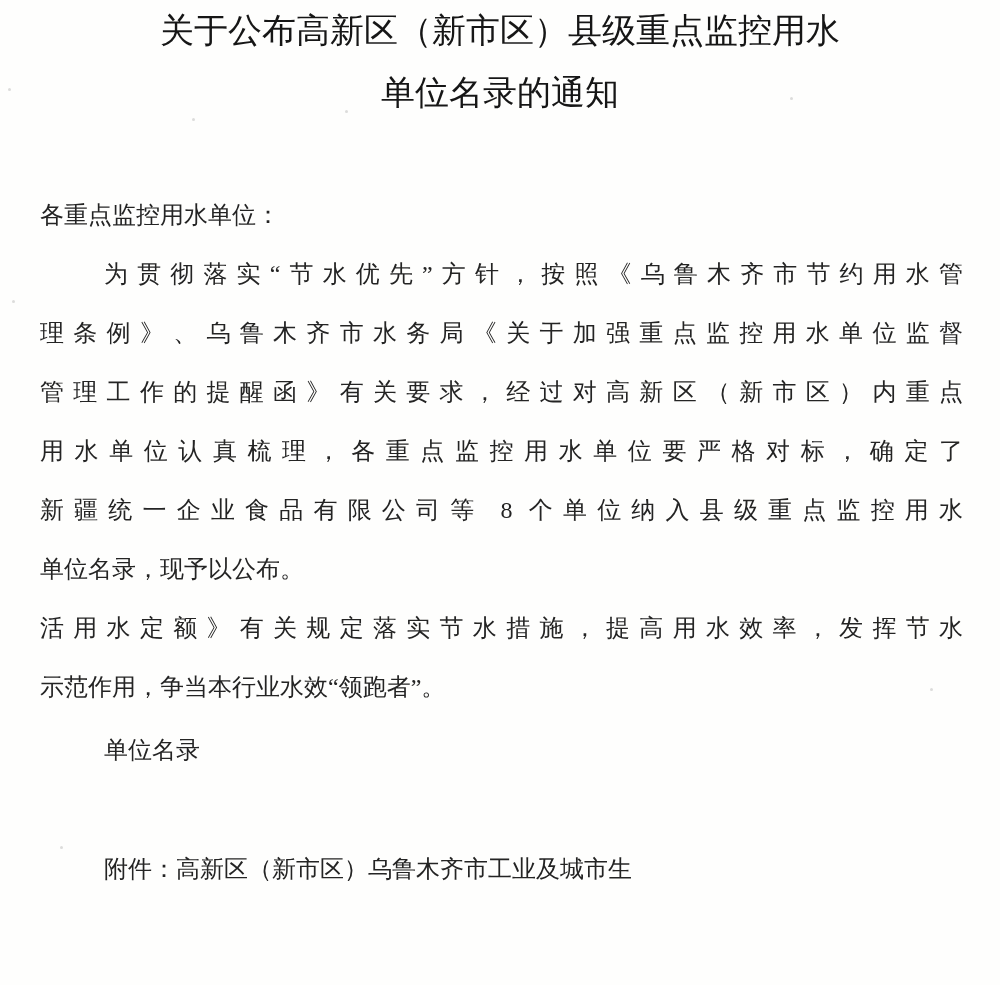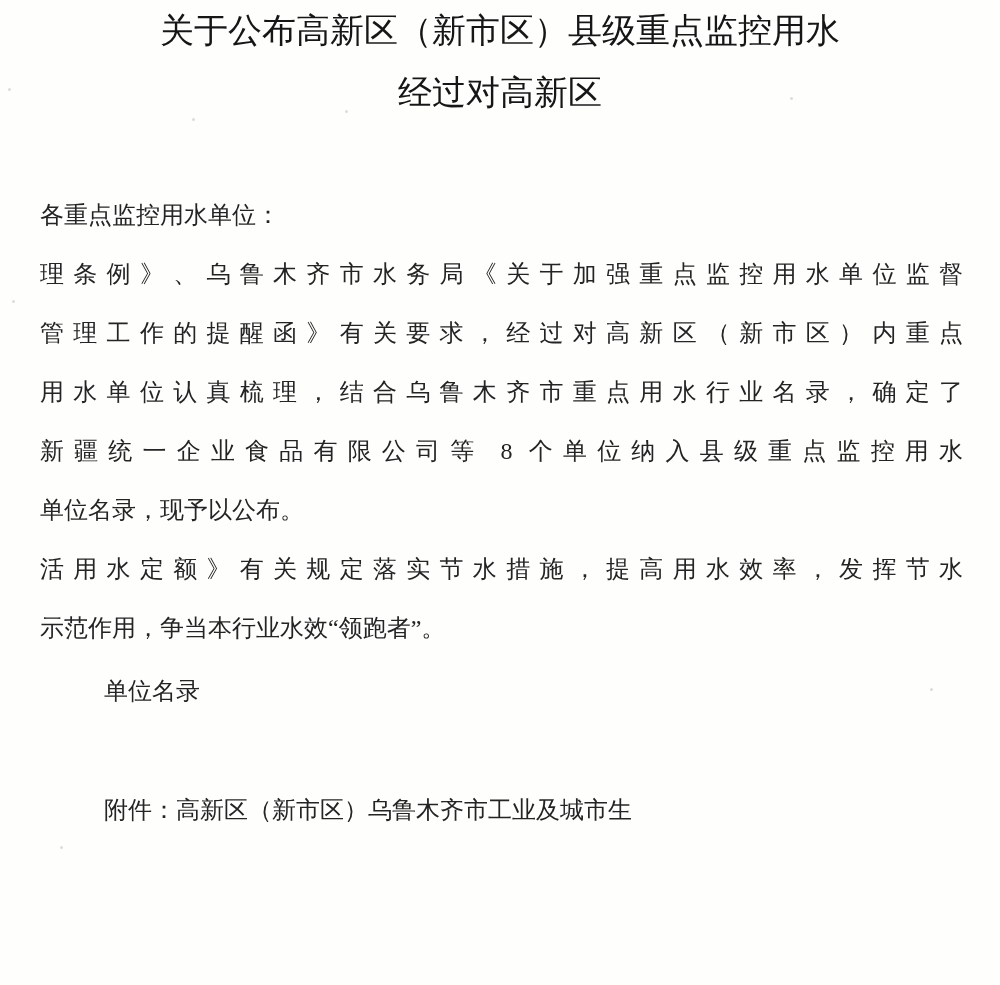--- a/index.html
+++ b/index.html
@@ -47,29 +47,30 @@
     opacity: 0.3;
   }
 </style>
 </head>
 <body>
 
 <div class="page">
 
   <div class="title-block">
     <div class="title-line">关于公布高新区（新市区）县级重点监控用水</div>
-    <div class="title-line">经过对高新区</div>
+    <div class="title-line">单位名录的通知</div>
   </div>
 
   <div class="body-block">
     <div class="line">各重点监控用水单位：</div>
 
+    <div class="line j ind">为贯彻落实“节水优先”方针，按照《乌鲁木齐市节约用水管</div>
     <div class="line j">理条例》、乌鲁木齐市水务局《关于加强重点监控用水单位监督</div>
     <div class="line j">管理工作的提醒函》有关要求，经过对高新区（新市区）内重点</div>
-    <div class="line j">用水单位认真梳理，结合乌鲁木齐市重点用水行业名录，确定了</div>
+    <div class="line j">用水单位认真梳理，各重点监控用水单位要严格对标，确定了</div>
     <div class="line j">新疆统一企业食品有限公司等 8 个单位纳入县级重点监控用水</div>
     <div class="line">单位名录，现予以公布。</div>
 
     <div class="line j">活用水定额》有关规定落实节水措施，提高用水效率，发挥节水</div>
     <div class="line">示范作用，争当本行业水效“领跑者”。</div>
 
     <div class="line ind closing-line">单位名录</div>
 
     <div class="line ind attachment-line">附件：高新区（新市区）乌鲁木齐市工业及城市生</div>
   </div>

